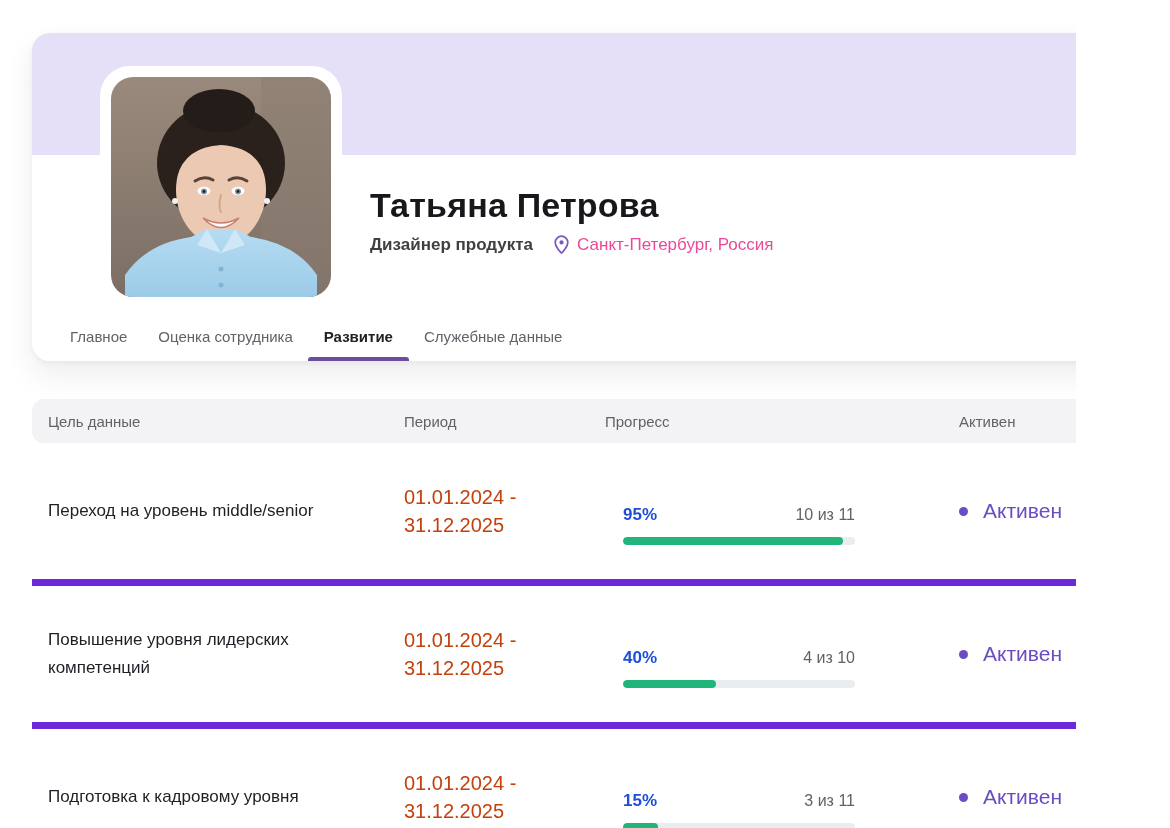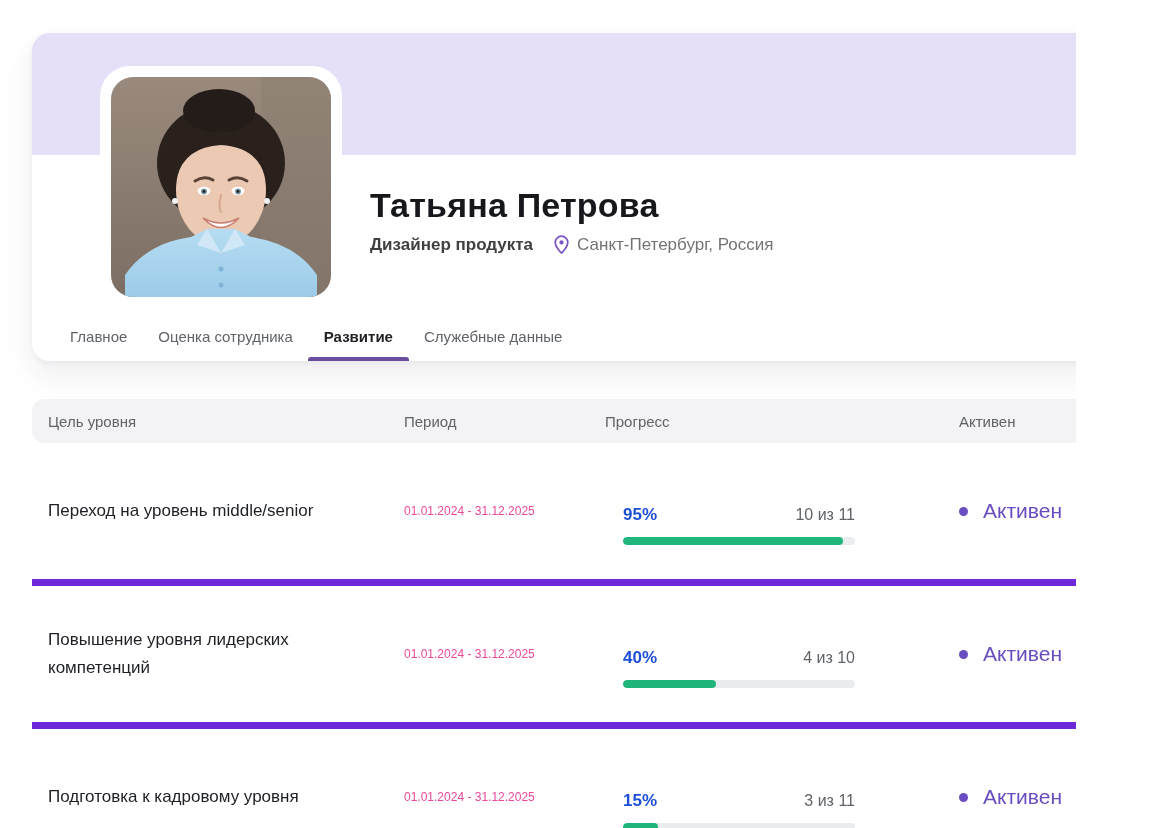--- a/index.html
+++ b/index.html
@@ -19,21 +19,21 @@
   .avatar-frame { position:absolute; left:68px; top:33px; width:242px; height:242px;
                   background:#ffffff; border-radius:30px; padding:11px; }
   .avatar-frame svg { display:block; width:220px; height:220px; border-radius:22px; }
 
   .info { position:absolute; left:338px; top:153px; }
   .name { font-size:34px; font-weight:700; color:#17181b; letter-spacing:.2px; }
   .subtitle { display:flex; align-items:center; margin-top:9px; }
   .role { font-size:17px; font-weight:700; color:#404040; }
   .loc { display:flex; align-items:center; margin-left:18px; }
   .loc svg { width:21px; height:21px; margin-right:5px; }
-  .loc-text { font-size:17px; color:#737373; }
+  .loc-text { font-size:17px; color:#ec4899; }
 
   .tabs { position:absolute; left:38px; bottom:0; height:50px;
           display:flex; gap:31px; align-items:center; }
   .tab { position:relative; height:100%; display:flex; align-items:center;
          font-size:15px; color:#5f6368; cursor:pointer; white-space:nowrap; }
   .tab.active { color:#202124; font-weight:700; }
   .tab.active::after { content:""; position:absolute; left:-16px; right:-16px; bottom:0;
                        height:4px; background:var(--accent); border-radius:3px 3px 0 0; }
 
   
@@ -42,21 +42,21 @@
            height:44px; background:#f3f3f5; border-radius:12px; }
   .th { font-size:15px; color:#5f6368; }
   .th.c0 { padding-left:16px; }
   .th.c2 { padding-left:0; }
   .th.c3 { padding-left:24px; }
 
   .tr { display:grid; grid-template-columns:372px 201px 330px 1fr; align-items:center;
         min-height:143px; border-bottom:7px solid #6d28d9; }
   .td.goal { padding-left:16px; max-width:356px; padding-right:30px;
              font-size:17px; line-height:28px; color:#1d2025; overflow-wrap:anywhere; }
-  .td.period { width:165px; font-size:12px; line-height:28px; color:#ec4899; }
+  .td.period { width:165px; font-size:20px; line-height:28px; color:#c2410c; }
   .td.progress { padding-left:18px; }
   .pmeta { display:flex; justify-content:space-between; align-items:baseline;
            width:232px; margin-bottom:12px; }
   .pct { font-size:17px; font-weight:600; color:#1d4ed8; }
   .cnt { font-size:16px; color:#5f6368;margin-top:28px; }
   .bar { width:232px; height:8px; border-radius:4px; background:var(--track); overflow:hidden; }
   .fill { height:100%; border-radius:4px; background:var(--green); }
   .td.status { padding-left:24px; display:flex; align-items:center; }
   .dot { width:9px; height:9px; border-radius:50%; background:var(--status); margin-right:15px; }
   .stxt { font-size:21px; color:var(--status); }
@@ -127,21 +127,21 @@
     <nav class="tabs">
       <div class="tab">Главное</div>
       <div class="tab">Оценка сотрудника</div>
       <div class="tab active">Развитие</div>
       <div class="tab">Служебные данные</div>
     </nav>
   </section>
 
   <section class="table">
     <div class="thead">
-      <div class="th c0">Цель уровня</div>
+      <div class="th c0">Цель данные</div>
       <div class="th c1">Период</div>
       <div class="th c2">Прогресс</div>
       <div class="th c3">Активен</div>
     </div>
 
     <div class="tr">
       <div class="td goal">Переход на уровень middle/senior</div>
       <div class="td period">01.01.2024 - 31.12.2025</div>
       <div class="td progress">
         <div class="pmeta">

